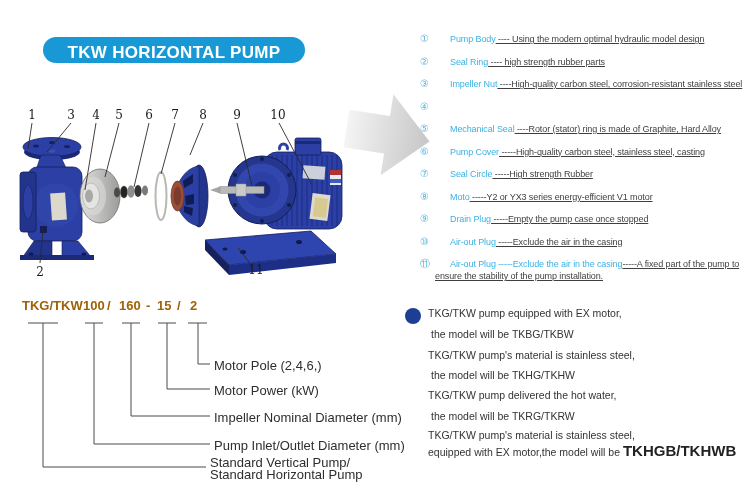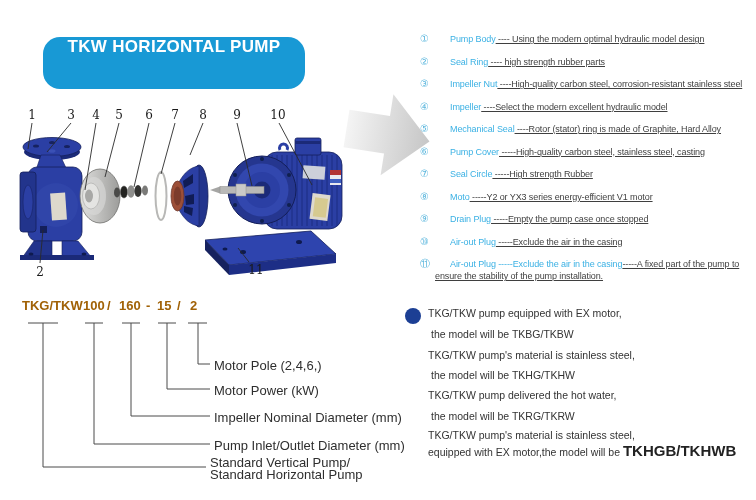--- a/index.html
+++ b/index.html
@@ -1,20 +1,20 @@
 <!DOCTYPE html>
 <html><head>
 <meta charset="utf-8">
 <style>
   html,body{margin:0;padding:0;background:#fff;}
   .page{position:relative;width:756px;height:500px;background:#ffffff;overflow:hidden;
         font-family:"Liberation Sans",sans-serif;color:#2f2f2f;}
   
-  .banner{position:absolute;left:43px;top:37px;width:262px;height:52px;background:#1899d5;
-          border-radius:17px;display:flex;align-items:flex-start;justify-content:center;}
+  .banner{position:absolute;left:43px;top:37px;width:262px;height:26px;background:#1899d5;
+          border-radius:17px;display:flex;align-items:flex-end;justify-content:center;}
   .banner span{color:#ffffff;font-weight:bold;font-size:17px;letter-spacing:0.3px;}
   
   .diagram{position:absolute;left:0;top:85px;}
   
   .parts-list{position:absolute;left:420px;top:33px;width:334px;}
   .pl-item{display:flex;margin-bottom:10.5px;font-size:9px;line-height:12px;letter-spacing:-0.1px;}
   .pl-num{flex:none;width:15px;color:#5fb8de;font-size:10px;font-family:"DejaVu Sans",sans-serif;}
   .pl-term{color:#3bb1e4;margin-left:15px;}
   .pl-desc{color:#3f3f3f;text-decoration:underline;}
   
@@ -178,21 +178,20 @@
     <div class="pl-item">
         <span class="pl-num">②</span>
         <span class="pl-text"><span class="pl-term">Seal Ring</span><span class="pl-desc"> ---- high strength rubber parts</span></span>
       </div>
     <div class="pl-item">
         <span class="pl-num">③</span>
         <span class="pl-text"><span class="pl-term">Impeller Nut</span><span class="pl-desc"> ----High-quality carbon steel, corrosion-resistant stainless steel</span></span>
       </div>
     <div class="pl-item">
         <span class="pl-num">④</span>
-        <span class="pl-text"><span class="pl-term">Impeller</span><span class="pl-desc"> ----Select the modern excellent hydraulic model</span></span>
       </div>
     <div class="pl-item">
         <span class="pl-num">⑤</span>
         <span class="pl-text"><span class="pl-term">Mechanical Seal</span><span class="pl-desc"> ----Rotor (stator) ring is made of Graphite, Hard Alloy</span></span>
       </div>
     <div class="pl-item">
         <span class="pl-num">⑥</span>
         <span class="pl-text"><span class="pl-term">Pump Cover</span><span class="pl-desc"> -----High-quality carbon steel, stainless steel, casting</span></span>
       </div>
     <div class="pl-item">

